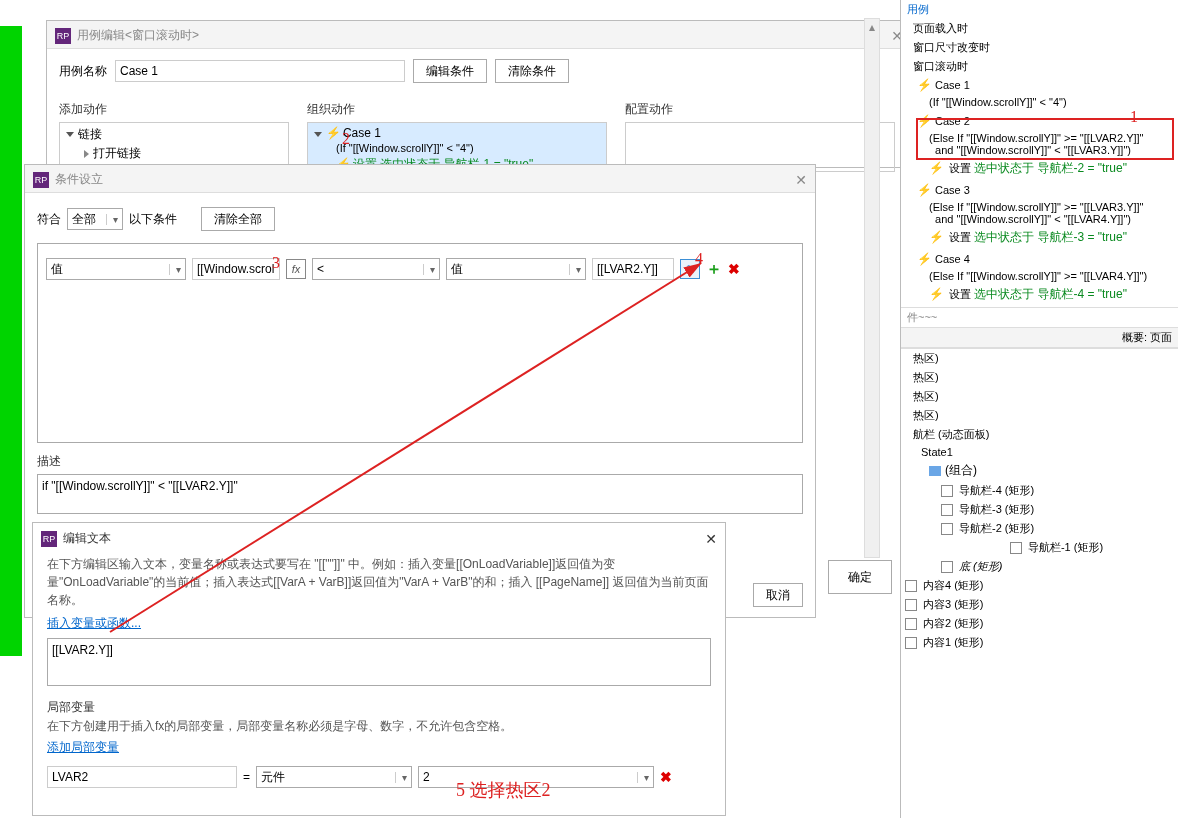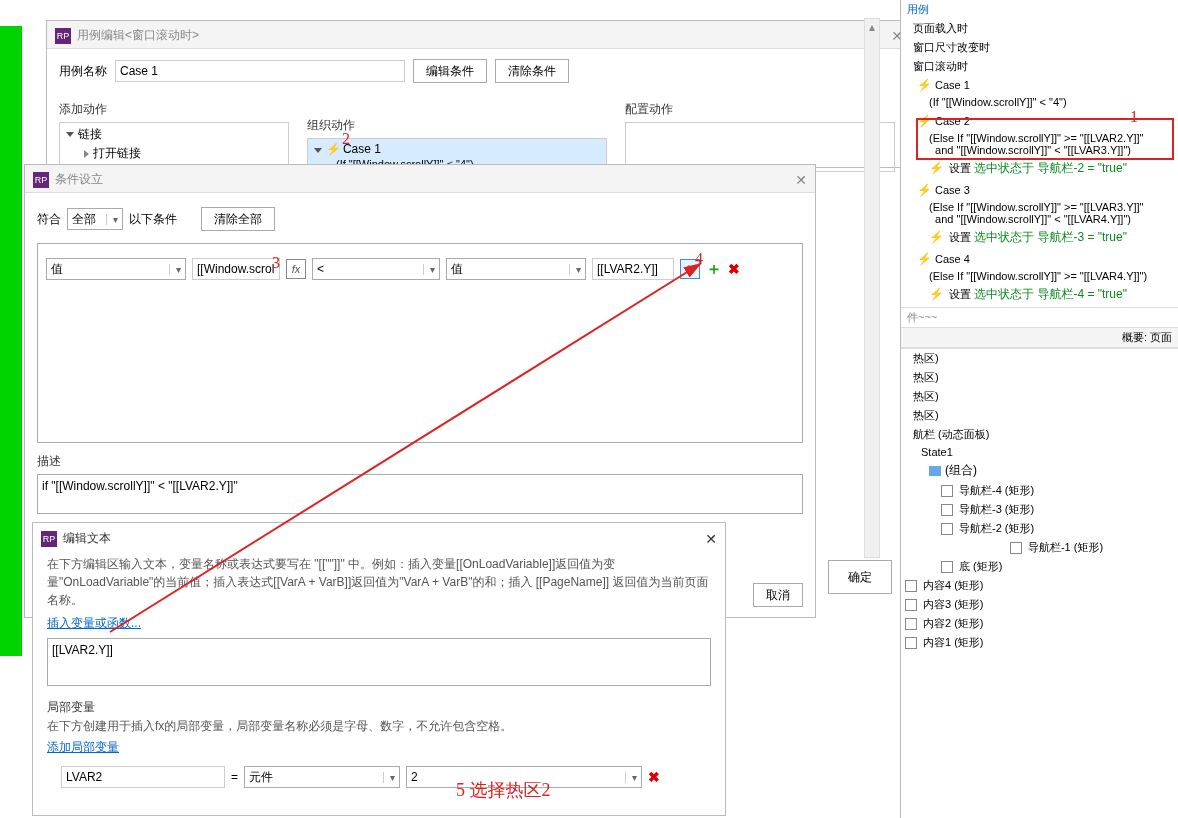--- a/index.html
+++ b/index.html
@@ -56,21 +56,21 @@
       <button class="btn">清除条件</button>
     </div>
     <div style="display:flex; gap:18px;">
       <div style="width:230px;">
         <div class="section-label">添加动作</div>
         <div style="border:1px solid #ccc; height:50px; padding:2px;">
           <div class="tree-row"><span class="tree-arrow down"></span><span>链接</span></div>
           <div class="tree-row" style="padding-left:22px;"><span class="tree-arrow right"></span><span>打开链接</span></div>
         </div>
       </div>
-      <div style="width:300px;margin-top:16px;">
+      <div style="width:300px;">
         <div class="section-label">组织动作</div>
         <div style="border:1px solid #ccc; height:50px; padding:2px; background:#d7ebff;">
           <div class="tree-row case-line"><span class="tree-arrow down"></span><span class="bolt">⚡</span><span>Case 1</span></div>
           <div class="tree-row case-line" style="padding-left:26px;">(If "[[Window.scrollY]]" &lt; "4")</div>
           <div class="tree-row case-line" style="padding-left:26px;"><span class="bolt">⚡</span><span class="green-text">设置 选中状态于 导航栏-1 = "true"</span></div>
         </div>
       </div>
       <div style="width:270px;">
         <div class="section-label">配置动作</div>
         <div style="border:1px solid #ccc; height:50px;"></div>
@@ -134,21 +134,21 @@
     <span class="close-x" style="color:#333;">✕</span>
   </div>
   <div style="padding:4px 14px;">
     <div style="color:#555; line-height:1.5;">在下方编辑区输入文本，变量名称或表达式要写在 "[[""]]" 中。例如：插入变量[[OnLoadVariable]]返回值为变量"OnLoadVariable"的当前值；插入表达式[[VarA + VarB]]返回值为"VarA + VarB"的和；插入 [[PageName]] 返回值为当前页面名称。</div>
     <div style="margin:6px 0;"><span class="link-blue">插入变量或函数...</span></div>
     <textarea class="textarea-box" style="height: 48px;">[[LVAR2.Y]]</textarea>
     <div style="margin-top:10px; color:#333;">局部变量</div>
     <div style="color:#555; margin-top:2px;">在下方创建用于插入fx的局部变量，局部变量名称必须是字母、数字，不允许包含空格。</div>
     <div style="margin:4px 0 10px;"><span class="link-blue">添加局部变量</span></div>
     <div style="display:flex; align-items:center; gap:6px;">
-      <input class="text" style="width: 164px; margin-left: 14px;" value="LVAR2">
+      <input class="text" style="width: 190px;" value="LVAR2">
       <span>=</span>
       <div class="fake-select" style="width:156px;">
           <span>元件</span>
           <span class="dd">▾</span>
         </div>
       <div class="fake-select" style="width:236px;">
           <span>2</span>
           <span class="dd">▾</span>
         </div>
       <span class="del-x" style="font-size:14px;">✖</span>
@@ -197,21 +197,21 @@
       <div class="row" style="padding-left: 12px;">热区)</div>
     </div>
   <div class="row" style="padding-left:12px;">航栏 (动态面板)</div>
   <div class="row" style="padding-left:20px;">State1</div>
   <div class="row" style="padding-left:28px;"><span class="folder-icon"></span><span>(组合)</span></div>
   <div id="nav-items">
       <div class="row" style="padding-left: 40px;"><span class="checkbox-sq"></span>导航栏-4 (矩形)</div>
       <div class="row" style="padding-left: 40px;"><span class="checkbox-sq"></span>导航栏-3 (矩形)</div>
       <div class="row" style="padding-left: 40px;"><span class="checkbox-sq"></span>导航栏-2 (矩形)</div>
       <div class="row" style="padding-left: 40px; text-align: center;"><span class="checkbox-sq"></span>导航栏-1 (矩形)</div>
-      <div class="row" style="padding-left: 40px;"><span class="checkbox-sq"></span>底 (矩形)</div>
+      <div class="row" style="padding-left: 40px; font-style: italic;"><span class="checkbox-sq"></span>底 (矩形)</div>
     </div>
   <div id="content-items">
       <div class="row" style="padding-left: 4px;"><span class="checkbox-sq"></span>内容4 (矩形)</div>
       <div class="row" style="padding-left: 4px;"><span class="checkbox-sq"></span>内容3 (矩形)</div>
       <div class="row" style="padding-left: 4px;"><span class="checkbox-sq"></span>内容2 (矩形)</div>
       <div class="row" style="padding-left: 4px;"><span class="checkbox-sq"></span>内容1 (矩形)</div>
     </div>
 </div>
 
 <div style="position:absolute; left:828px; top:560px; display:flex; gap:8px;">

